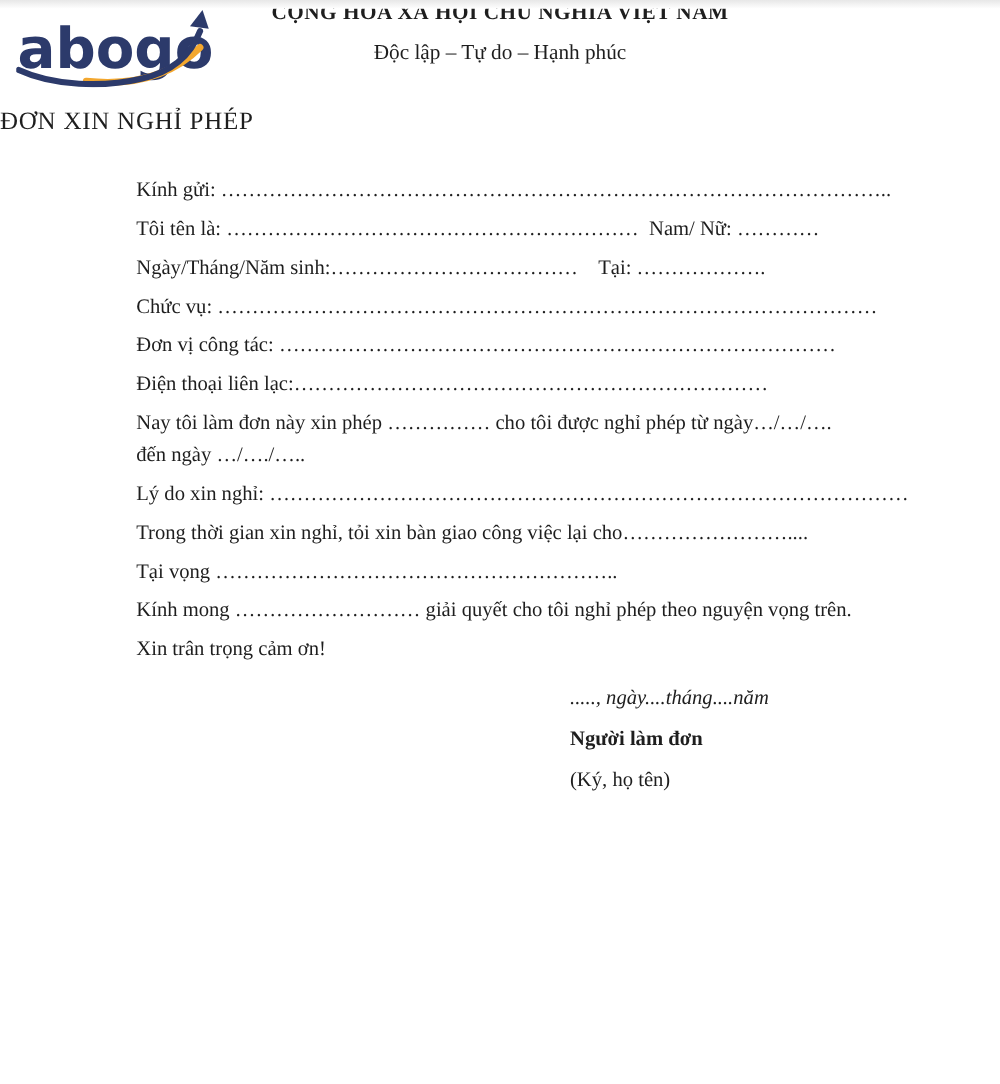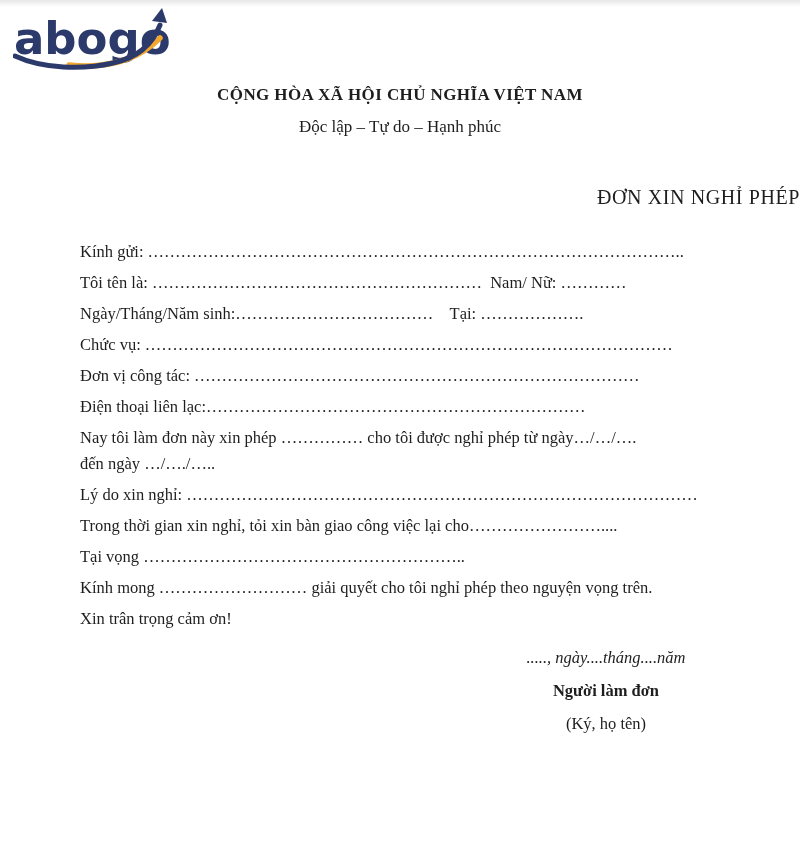--- a/index.html
+++ b/index.html
@@ -10,33 +10,33 @@
     background: #ffffff;
     overflow: hidden;
     font-family: "Liberation Serif", "DejaVu Serif", serif;
     color: #1e1e1e;
   }
   .top-fade {
     position: absolute; top:0; left:0; right:0; height:7px;
     background: linear-gradient(#e7e7e7, #ffffff);
   }
   .logo { position:absolute; top:6px; left:13px; width:168px; height:64px; }
-  .header { padding-top: 85px; text-align:center; }
+  .header { text-align:center; }
   .national-title {
     font-weight: bold; font-size: 17px; letter-spacing: .4px; margin:0;
   }
   .motto { font-size: 17px; margin: 12px 0 0; }
   .motto span { text-underline-offset: 3px; }
   .form-title {
     font-size: 20px; font-weight: normal; letter-spacing: .6px;
-    text-align:right; margin: 49px 0 0;
+    text-align:left; margin: 34px 0 0;
   }
-  .bodytext { width: 620px; margin: 30px 0 0 80px; font-size: 16.5px; }
+  .bodytext { width: 620px; margin: 30px 0 0 109px; font-size: 16.5px; }
   p.line { white-space: pre-wrap; line-height: 26px; margin: 0 0 5px; }
-  .sig { width: 300px; margin: 9px 44px 0 auto; text-align: center; font-size: 16.5px; }
+  .sig { width: 300px; margin: 9px 44px 0 auto; font-size: 16.5px; }
   .sig p { margin: 0; line-height: 33px; }
   .sig-date { font-style: italic; }
   .sig-role { font-weight: bold; }
 </style>
 </head>
 <body>
 
 <div class="page">
   <div class="top-fade"></div>
 

